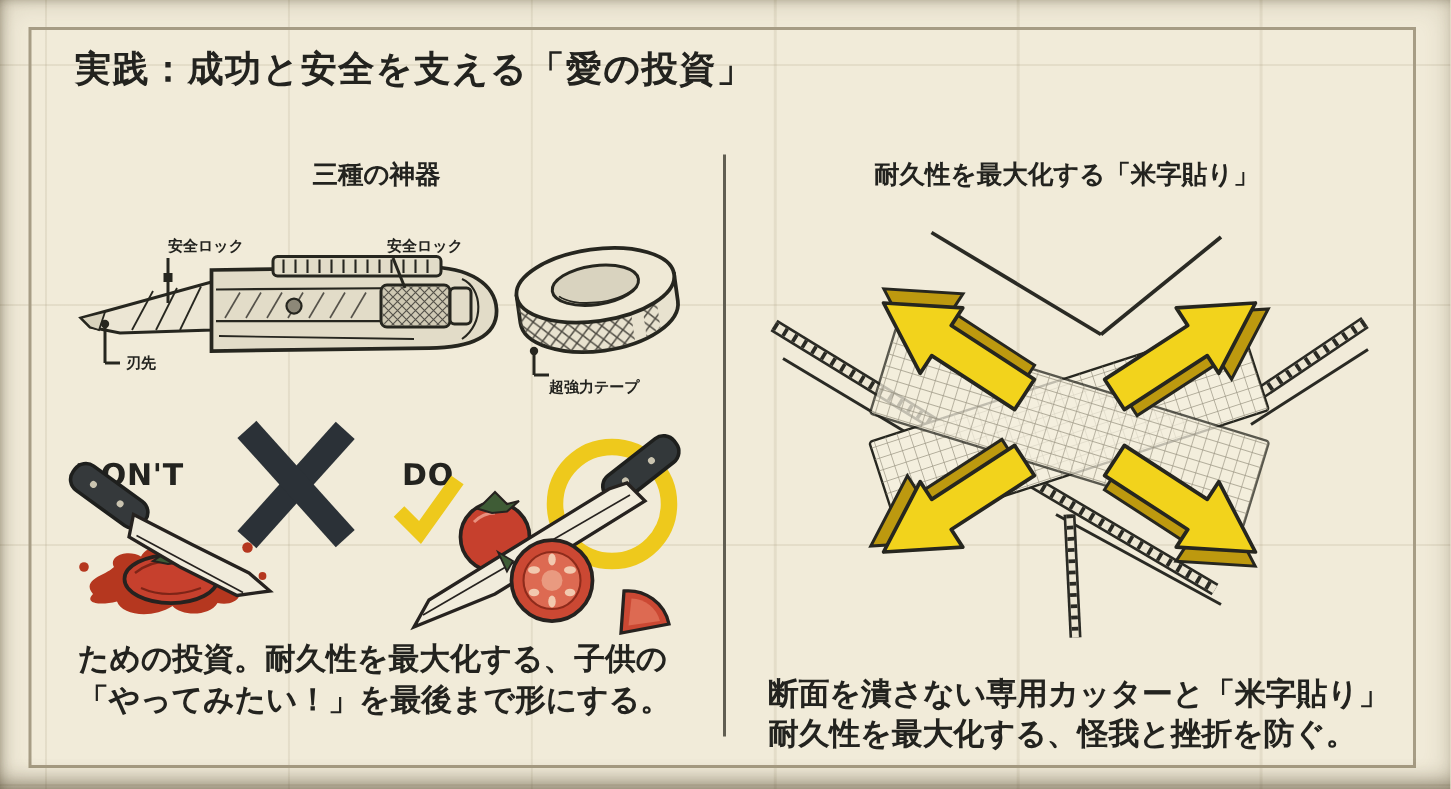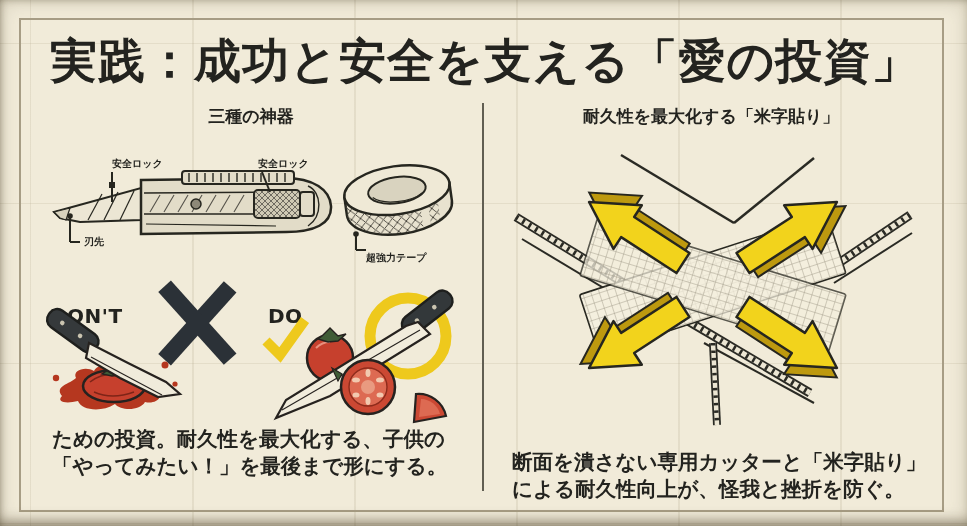--- a/index.html
+++ b/index.html
@@ -11,21 +11,21 @@
       #f1ebd9;
     background-position:30px -2px,0 -2px,0 0;
     font-family:"DejaVu Sans","Liberation Sans",sans-serif;
     color:#23231f;
   }
   .vignette{position:absolute;inset:0;pointer-events:none;
     box-shadow:inset 0 0 20px rgba(92,76,44,.22), inset 0 -11px 14px -8px rgba(58,48,28,.55),
                inset 5px 0 10px -7px rgba(58,48,28,.5), inset 0 5px 8px -6px rgba(58,48,28,.35);}
   .frame{position:absolute;left:19px;top:18px;width:921px;height:490px;
     border:2px solid #a79d85;pointer-events:none;}
-  .title{position:absolute;left:50px;top:30px;font-size:47px;font-weight:700;letter-spacing:1px;}
+  .title{position:absolute;left:50px;top:30px;font-size:24px;font-weight:700;letter-spacing:1px;}
   .colhead{position:absolute;top:105px;font-size:17px;font-weight:700;text-align:center;}
   .colhead.left{left:46px;width:410px;}
   .colhead.right{left:492px;width:438px;}
   .divider{position:absolute;left:482px;top:103px;width:2px;height:388px;background:#615e52;}
   .lbl{position:absolute;font-size:10px;font-weight:700;white-space:nowrap;}
   .bigword{position:absolute;font-size:20px;font-weight:700;letter-spacing:.5px;margin-top:24px;}
   .caption{position:absolute;font-size:20.5px;font-weight:700;line-height:27px;white-space:nowrap;}
   svg{position:absolute;overflow:visible;}
 </style>
 </head>
@@ -237,17 +237,17 @@
     </g>
 
     <use href="#arrow3d" transform="translate(185,118) rotate(-147)"></use>
     <use href="#arrow3d" transform="translate(245,118) rotate(-33)"></use>
     <use href="#arrow3d" transform="translate(185,162) rotate(147)"></use>
     <use href="#arrow3d" transform="translate(245,162) rotate(33)"></use>
   </svg>
 
   <div class="caption" style="left:512px;top:449px">
     <div>断面を潰さない専用カッターと「米字貼り」</div>
-    <div>による耐久性向上が、怪我と挫折を防ぐ。</div>
+    <div>耐久性を最大化する、怪我と挫折を防ぐ。</div>
   </div>
 
   <div class="vignette"></div>
 </div>
 
 </body></html>

